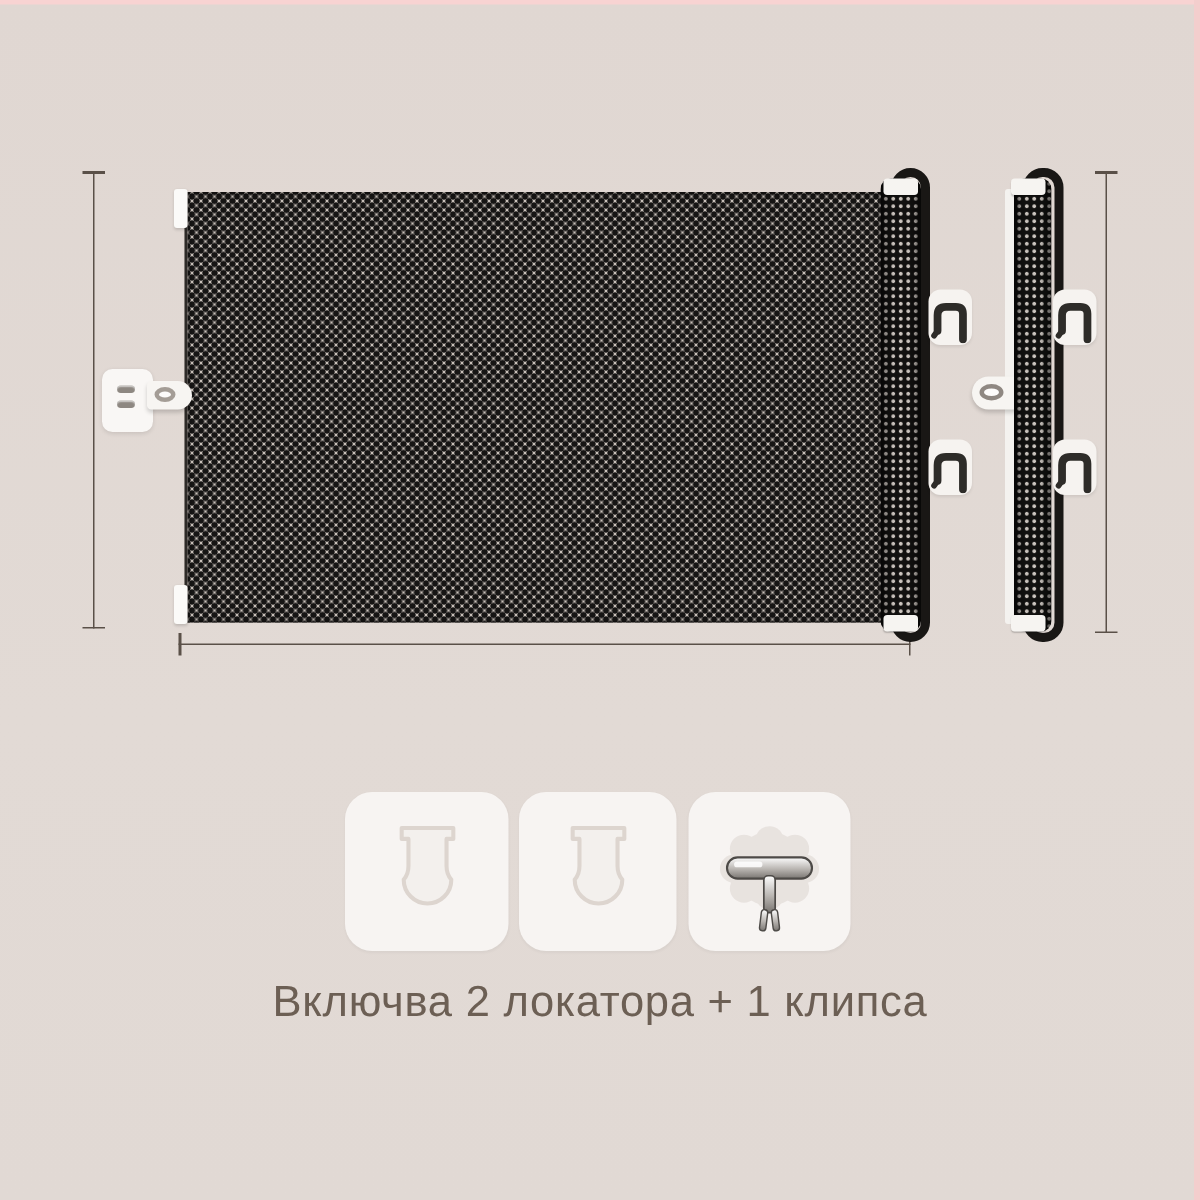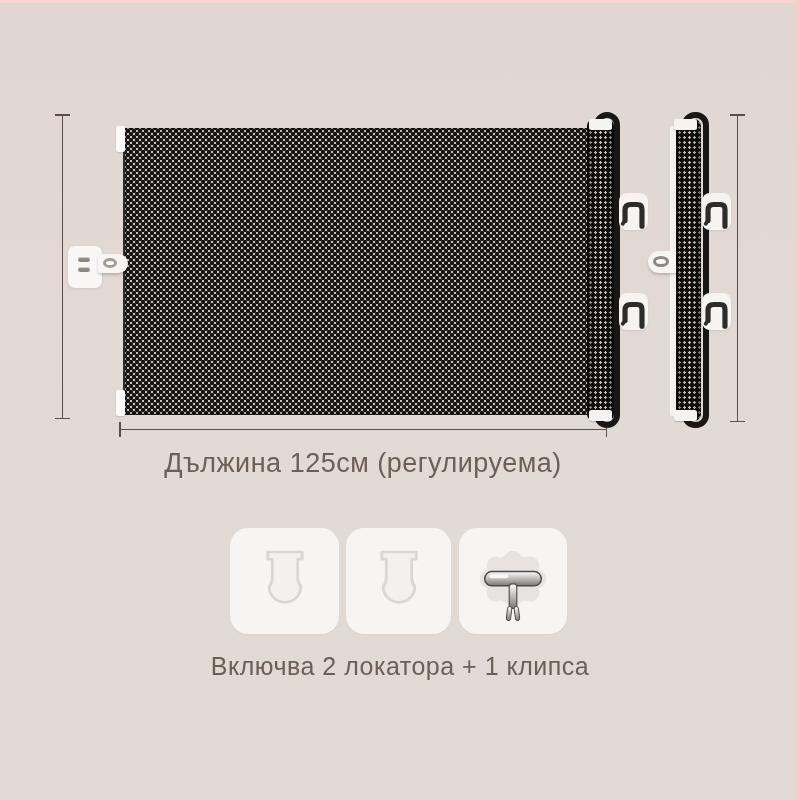--- a/index.html
+++ b/index.html
@@ -81,21 +81,21 @@
   .hook-pad{position:absolute;width:29px;height:37px;background:#f6f3f0;border-radius:8px;box-shadow:0 1px 2px rgba(0,0,0,.08);z-index:6;}
   .hook-pad svg{position:absolute;left:0px;top:4px;}
   .hook-pad.e1{left:619px;top:193px;}
   .hook-pad.e2{left:619px;top:293px;}
   .hook-pad.r1{left:702px;top:193px;}
   .hook-pad.r2{left:702px;top:293px;}
 
   
   .label{position:absolute;color:#6c5f54;text-align:center;letter-spacing:.5px;}
   .label.length{left:99px;width:528px;top:448px;font-size:27px;}
-  .label.includes{left:0;width:800px;top:652px;font-size:25px;}
+  .label.includes{left:0;width:800px;top:652px;font-size:29px;}
 
   
   .tile{position:absolute;top:528px;height:106px;background:#f7f4f2;border-radius:18px;box-shadow:0 1px 2px rgba(0,0,0,.04);display:flex;align-items:center;justify-content:center;}
   .tile.t1{left:230px;width:109px;}
   .tile.t2{left:346px;width:105px;}
   .tile.t3{left:459px;width:108px;}
 </style>
 </head>
 <body>
 
@@ -157,21 +157,20 @@
       </svg>
     </div>
     <div class="hook-pad r2">
       <svg width="29" height="32" viewBox="0 0 30 34">
         <path d="M6 25 V14 Q6 8 12 8 H19 Q24 8 24 13 V31" fill="none" stroke="#2e2c29" stroke-width="5.5" stroke-linecap="round"></path>
         <path d="M6 25 l-2.5 3.5" fill="none" stroke="#2e2c29" stroke-width="4" stroke-linecap="round"></path>
       </svg>
     </div>
   </div>
 
-  <div class="label length">Дължина 125см (регулируема)</div>
 
   <div class="tile t1">
     <svg width="58" height="78" viewBox="0 0 64 84">
       <path d="M13 10 H51 V18 H46 V38 Q46 44 49.5 48 A16.5 16.5 0 1 1 14.5 48 Q18 44 18 38 V18 H13 Z" fill="#f3f0ed" stroke="#ddd5cf" stroke-width="3" stroke-linejoin="round"></path>
     </svg>
   </div>
   <div class="tile t2">
     <svg width="58" height="78" viewBox="0 0 64 84">
       <path d="M13 10 H51 V18 H46 V38 Q46 44 49.5 48 A16.5 16.5 0 1 1 14.5 48 Q18 44 18 38 V18 H13 Z" fill="#f3f0ed" stroke="#ddd5cf" stroke-width="3" stroke-linejoin="round"></path>
     </svg>

